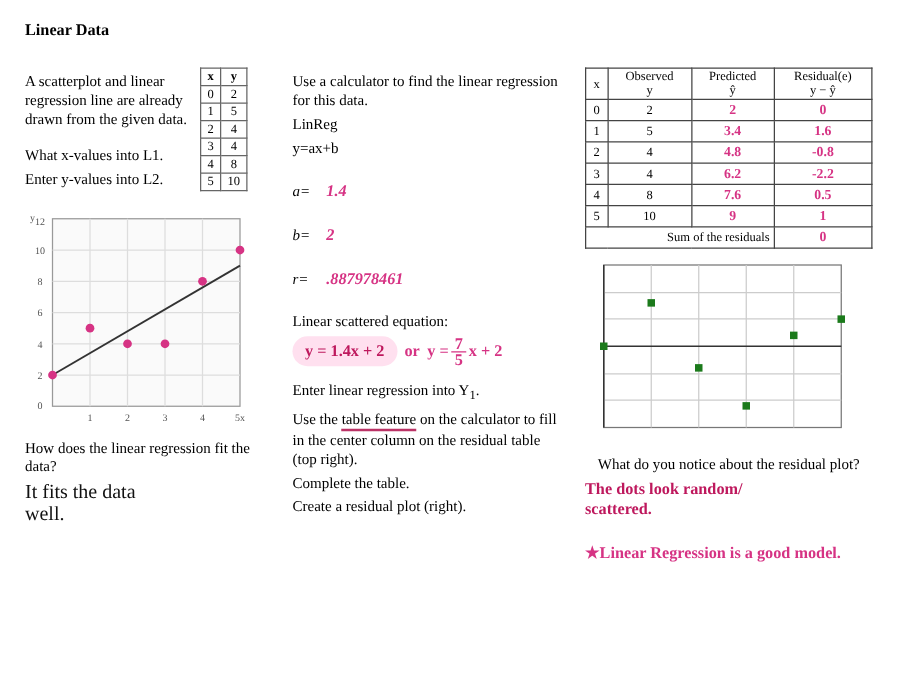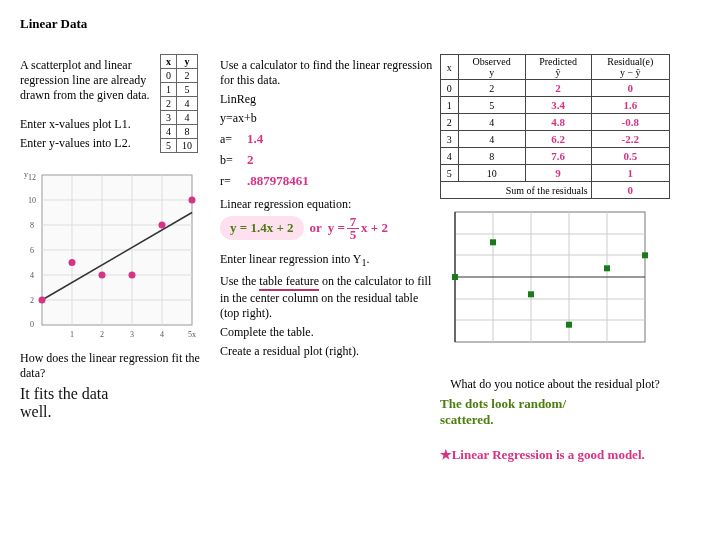--- a/index.html
+++ b/index.html
@@ -8,57 +8,57 @@
     font-family: "Times New Roman", serif;
     font-size: 12px;
     width: 720px;
     height: 540px;
     box-sizing: border-box;
     background: #fff;
     color: #000;
     position: relative;
   }
   .title { font-weight: bold; font-size: 13px; margin-bottom: 22px; }
-  .cols { display: flex; }
+  .cols { display: flex; gap: 14px; }
   .col-left { width: 200px; }
   .col-mid { width: 220px; }
   .col-right { width: 230px; }
   .para { margin: 4px 0; line-height: 1.25; }
   .scatter { margin: 12px 0 4px 0; }
   .scatter svg, .residplot svg { display:block; }
   .datatable { border-collapse: collapse; font-size: 10px; margin-left: 4px; }
   .datatable td, .datatable th { border: 1px solid #666; padding: 1px 5px; text-align: center; }
   .restable { border-collapse: collapse; font-size: 10px; width: 100%; }
   .restable th, .restable td { border: 1px solid #444; padding: 1px 3px; text-align: center; height: 14px; }
   .restable th { font-weight: normal; }
   .hand-pink { font-family: "Comic Sans MS", cursive; color: #d63384; font-weight: bold; font-size: 13px; }
   .hand-pink-sm { font-family: "Comic Sans MS", cursive; color: #d63384; font-weight: bold; font-size: 11px; }
-  .hand-black { font-family: "Comic Sans MS", cursive; color: #4d7c0f; font-weight: bold; font-size: 13px; }
+  .hand-black { font-family: "Comic Sans MS", cursive; color: #be185d; font-weight: bold; font-size: 13px; }
   .hand-black-lg { font-family: "Comic Sans MS", cursive; color: #111; font-weight: normal; font-size: 16px; }
   .eqbox { display:inline-block; background:#ffe0ef; border-radius:14px; padding:4px 10px; }
-  .stats { margin: 5px 0; }
+  .stats { margin: 19px 0; font-style: italic; }
   .stats span.lab { display:inline-block; width: 24px; }
   .flexrow { display:flex; align-items:flex-start; gap:6px; }
   .residplot { margin-top: 8px; }
   .underline-hand { border-bottom: 2px solid #b36; display:inline-block; }
   .star { color:#d63384; }
 </style>
 </head>
 <body>
 
 <div class="title">Linear Data</div>
 
 <div class="cols">
 
   <div class="col-left">
     <div class="flexrow">
       <div style="width:130px">
         <div class="para">A scatterplot and linear regression line are already drawn from the given data.</div>
         <div style="height:6px"></div>
-        <div class="para">Enter x-values plot L1.</div>
+        <div class="para">What x-values into L1.</div>
         <div class="para">Enter y-values into L2.</div>
       </div>
       <table class="datatable">
         <tbody>
             <tr>
               <th>x</th>
               <th>y</th>
             </tr>
         <tr>
               <td>0</td>
@@ -141,21 +141,21 @@
   </div>
 
   <div class="col-mid">
     <div class="para">Use a calculator to find the linear regression for this data.</div>
     <div class="para">LinReg</div>
     <div class="para">y=ax+b</div>
     <div class="stats"><span class="lab">a=</span> <span class="hand-pink">1.4</span></div>
     <div class="stats"><span class="lab">b=</span> <span class="hand-pink">2</span></div>
     <div class="stats"><span class="lab">r=</span> <span class="hand-pink">.887978461</span></div>
 
-    <div class="para" style="margin-top:8px">Linear regression equation:</div>
+    <div class="para" style="margin-top:8px">Linear scattered equation:</div>
     <div style="display:flex;align-items:center;gap:6px;flex-wrap:wrap">
       <span class="eqbox hand-black">y = 1.4x + 2</span>
       <span class="hand-pink">or</span>
       <span class="hand-pink" style="display:inline-flex;align-items:center;">
         y = <span style="display:inline-flex;flex-direction:column;align-items:center;margin:0 2px;line-height:0.9">
           <span>7</span>
           <span style="border-top:1.5px solid #d63384;width:12px"></span>
           <span>5</span>
         </span><span>x + 2</span>
       </span>
@@ -247,21 +247,21 @@
           <rect x="12" y="67" width="6" height="6"></rect>
           <rect x="50" y="32.3" width="6" height="6"></rect>
           <rect x="88" y="84.3" width="6" height="6"></rect>
           <rect x="126" y="114.7" width="6" height="6"></rect>
           <rect x="164" y="58.3" width="6" height="6"></rect>
           <rect x="202" y="45.3" width="6" height="6"></rect>
         </g>
       </svg>
     </div>
 
-    <div class="para" style="margin-top:20px;text-align:center">What do you notice about the residual plot?</div>
+    <div class="para" style="margin-top:7px;text-align:center">What do you notice about the residual plot?</div>
     <div class="hand-black">
       <span>The dots look random/</span><br><span>scattered.</span>
     </div>
     <div class="hand-pink" style="margin-top:19px">
       <span class="star">★</span><span>Linear Regression is a good model.</span>
     </div>
   </div>
 </div>
 
 </body></html>

